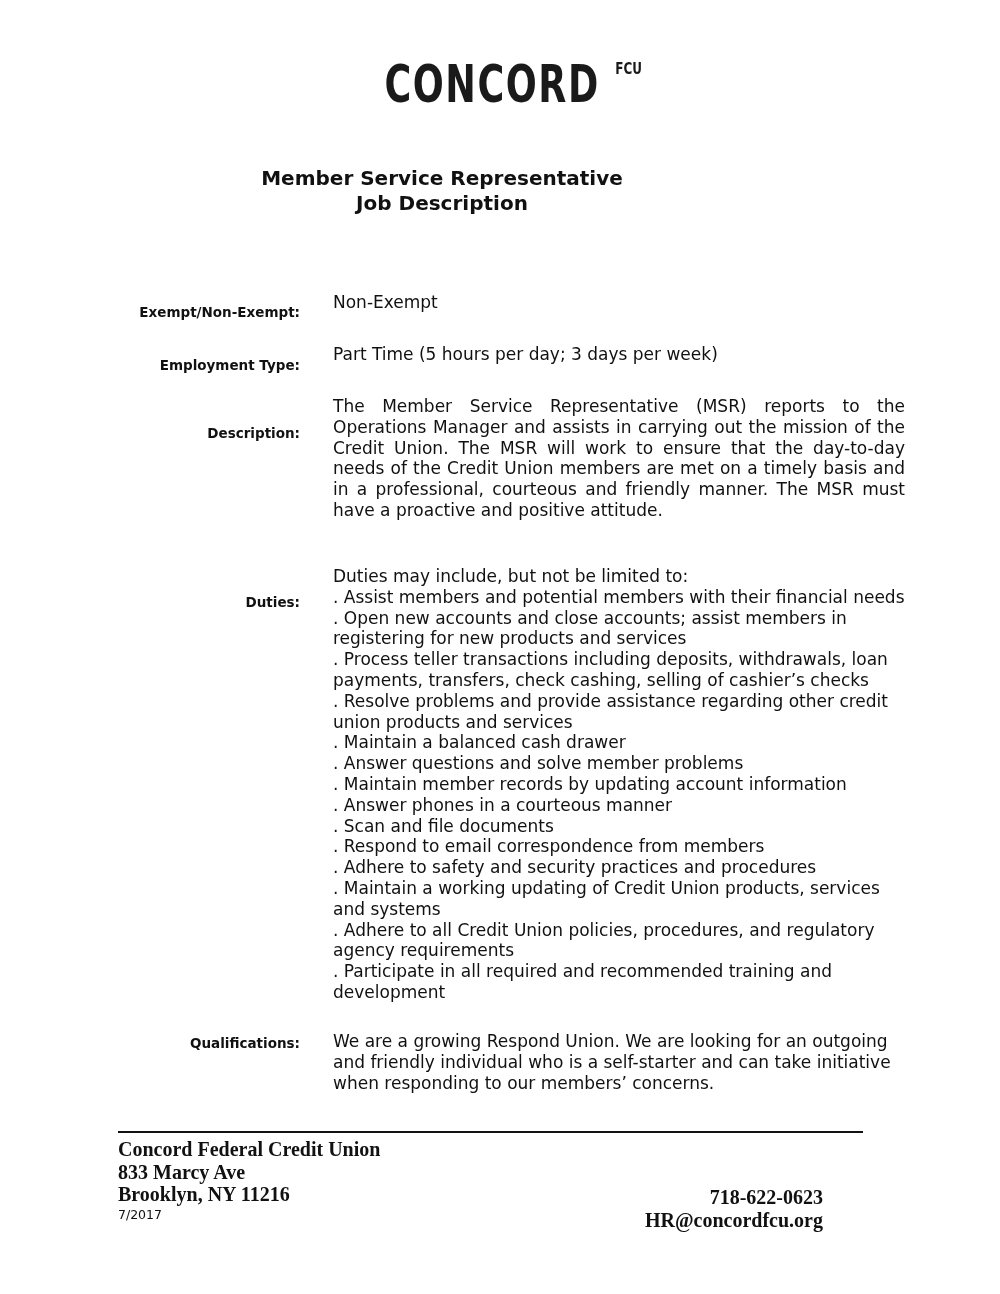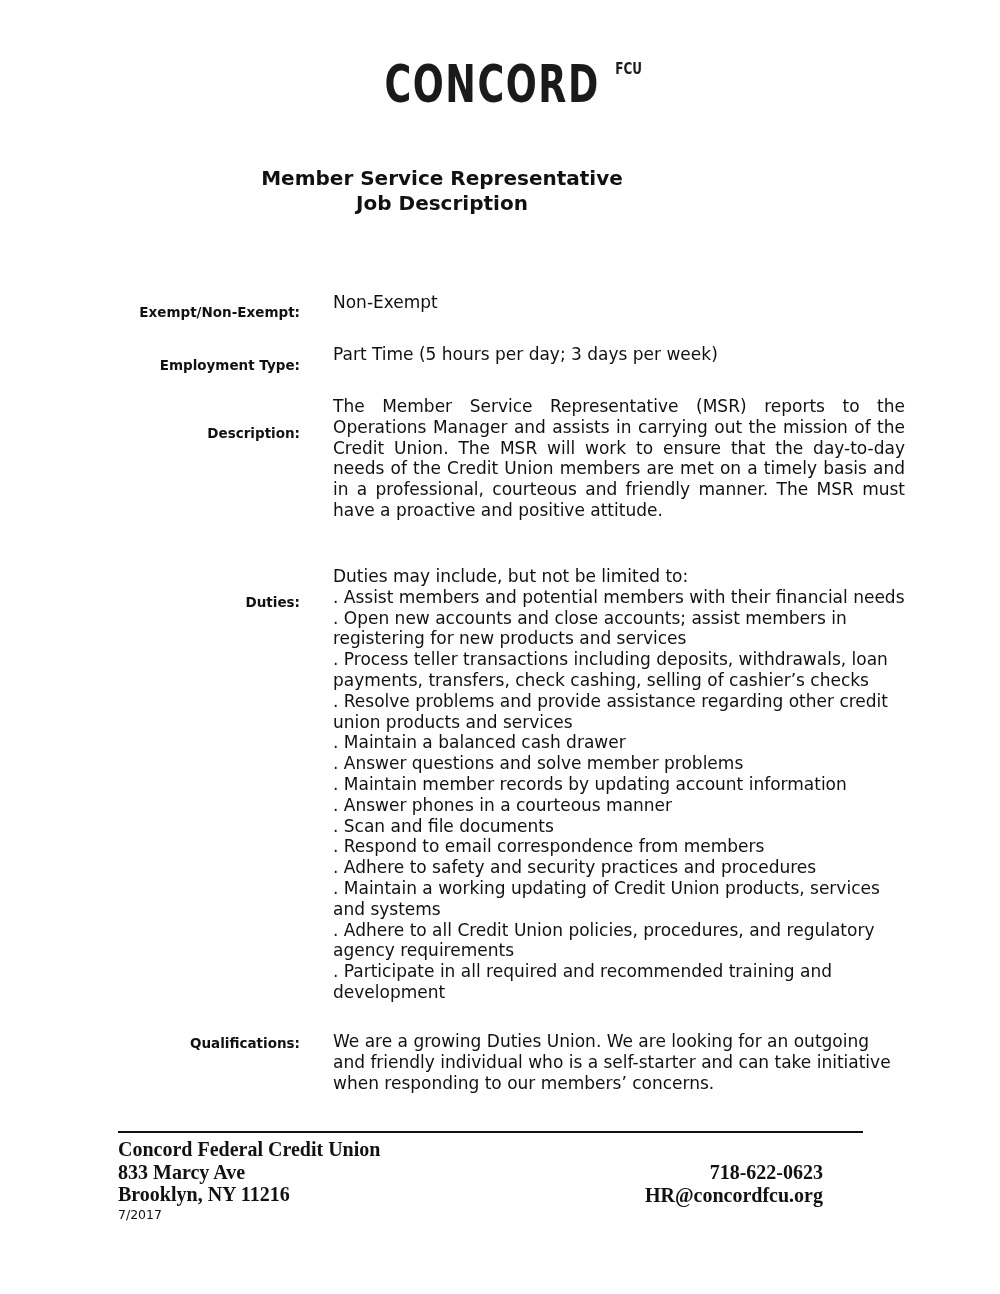--- a/index.html
+++ b/index.html
@@ -9,21 +9,21 @@
   .logo-sup { display: inline-block; font-weight: bold; font-size: 15px; transform: scaleX(0.8); color: #1a1a1a; vertical-align: top; margin-left: -18px; margin-top: 2px; }
   .title { position: absolute; top: 166px; left: 0; width: 884px; text-align: center; font-weight: bold; font-size: 20px; line-height: 25px; }
   .row { position: absolute; left: 0; width: 1000px; }
   .label { position: absolute; right: 700px; font-weight: bold; font-size: 13.5px; white-space: nowrap; text-align: right; }
   .val { position: absolute; left: 305px; width: 572px; font-size: 17px; line-height: 20.8px; margin-left: 28px; }
   .justify { text-align: justify; }
   .duty { display: block; }
   .footer-line { position: absolute; top: 1131px; left: 118px; width: 745px; border-top: 2px solid #111; }
   .footer { position: absolute; font-family: "Liberation Serif", serif; font-weight: bold; font-size: 20px; line-height: 22.5px; }
   .foot-left { left: 118px; top: 1138px; }
-  .foot-right { right: 177px; top: 1161px; text-align: right; }
+  .foot-right { right: 177px; top: 1186px; text-align: right; }
   .foot-date { position: absolute; left: 118px; top: 1207px; font-size: 12.5px; font-family: "DejaVu Sans", sans-serif; }
 </style>
 </head>
 <body>
 
 <div class="logo">
   <span class="logo-main">CONCORD</span><span class="logo-sup">FCU</span>
 </div>
 
 <div class="title">
@@ -62,21 +62,21 @@
     <span class="duty">. Respond to email correspondence from members</span>
     <span class="duty">. Adhere to safety and security practices and procedures</span>
     <span class="duty">. Maintain a working updating of Credit Union products, services and systems</span>
     <span class="duty">. Adhere to all Credit Union policies, procedures, and regulatory agency requirements</span>
     <span class="duty">. Participate in all required and recommended training and development</span>
   </div>
 </div>
 
 <div class="row" style="top:1031px;">
   <span class="label" style="top:4px;">Qualifications:</span>
-  <div class="val">We are a growing Duties Union. We are looking for an outgoing and friendly individual who is a self-starter and can take initiative when responding to our members’ concerns.</div>
+  <div class="val">We are a growing Respond Union. We are looking for an outgoing and friendly individual who is a self-starter and can take initiative when responding to our members’ concerns.</div>
 </div>
 
 <div class="footer-line"></div>
 
 <div class="footer foot-left">
   <div>Concord Federal Credit Union</div>
   <div>833 Marcy Ave</div>
   <div>Brooklyn, NY 11216</div>
 </div>
 

